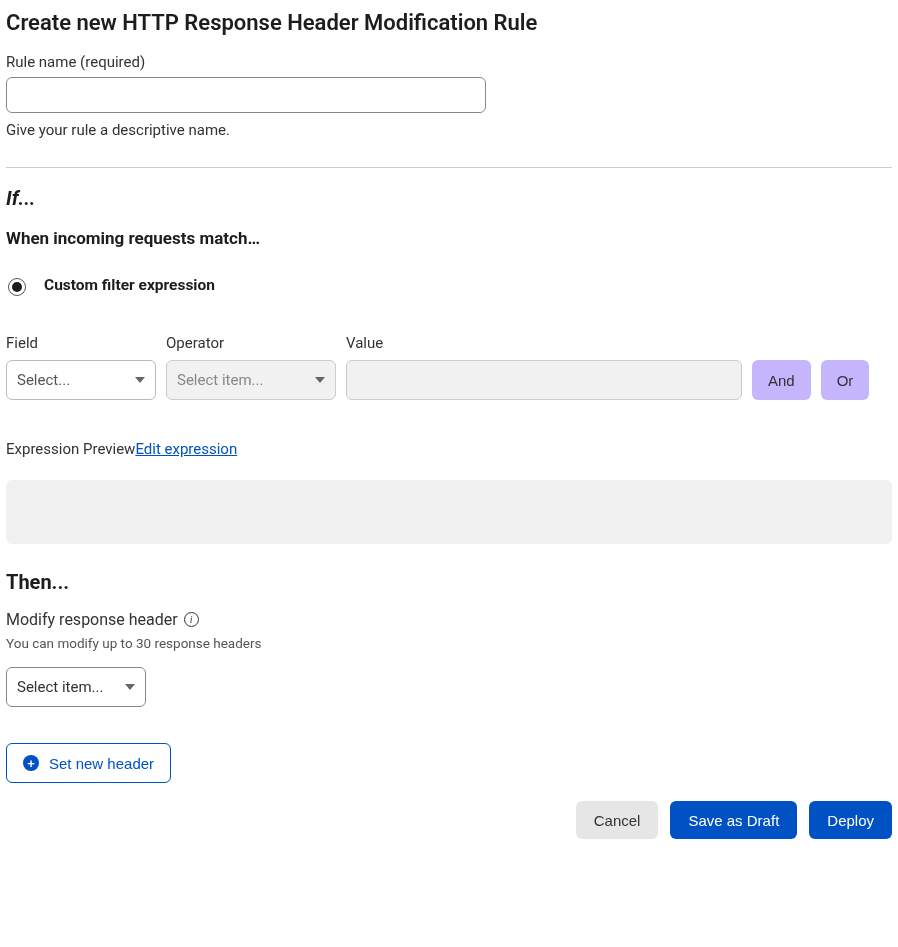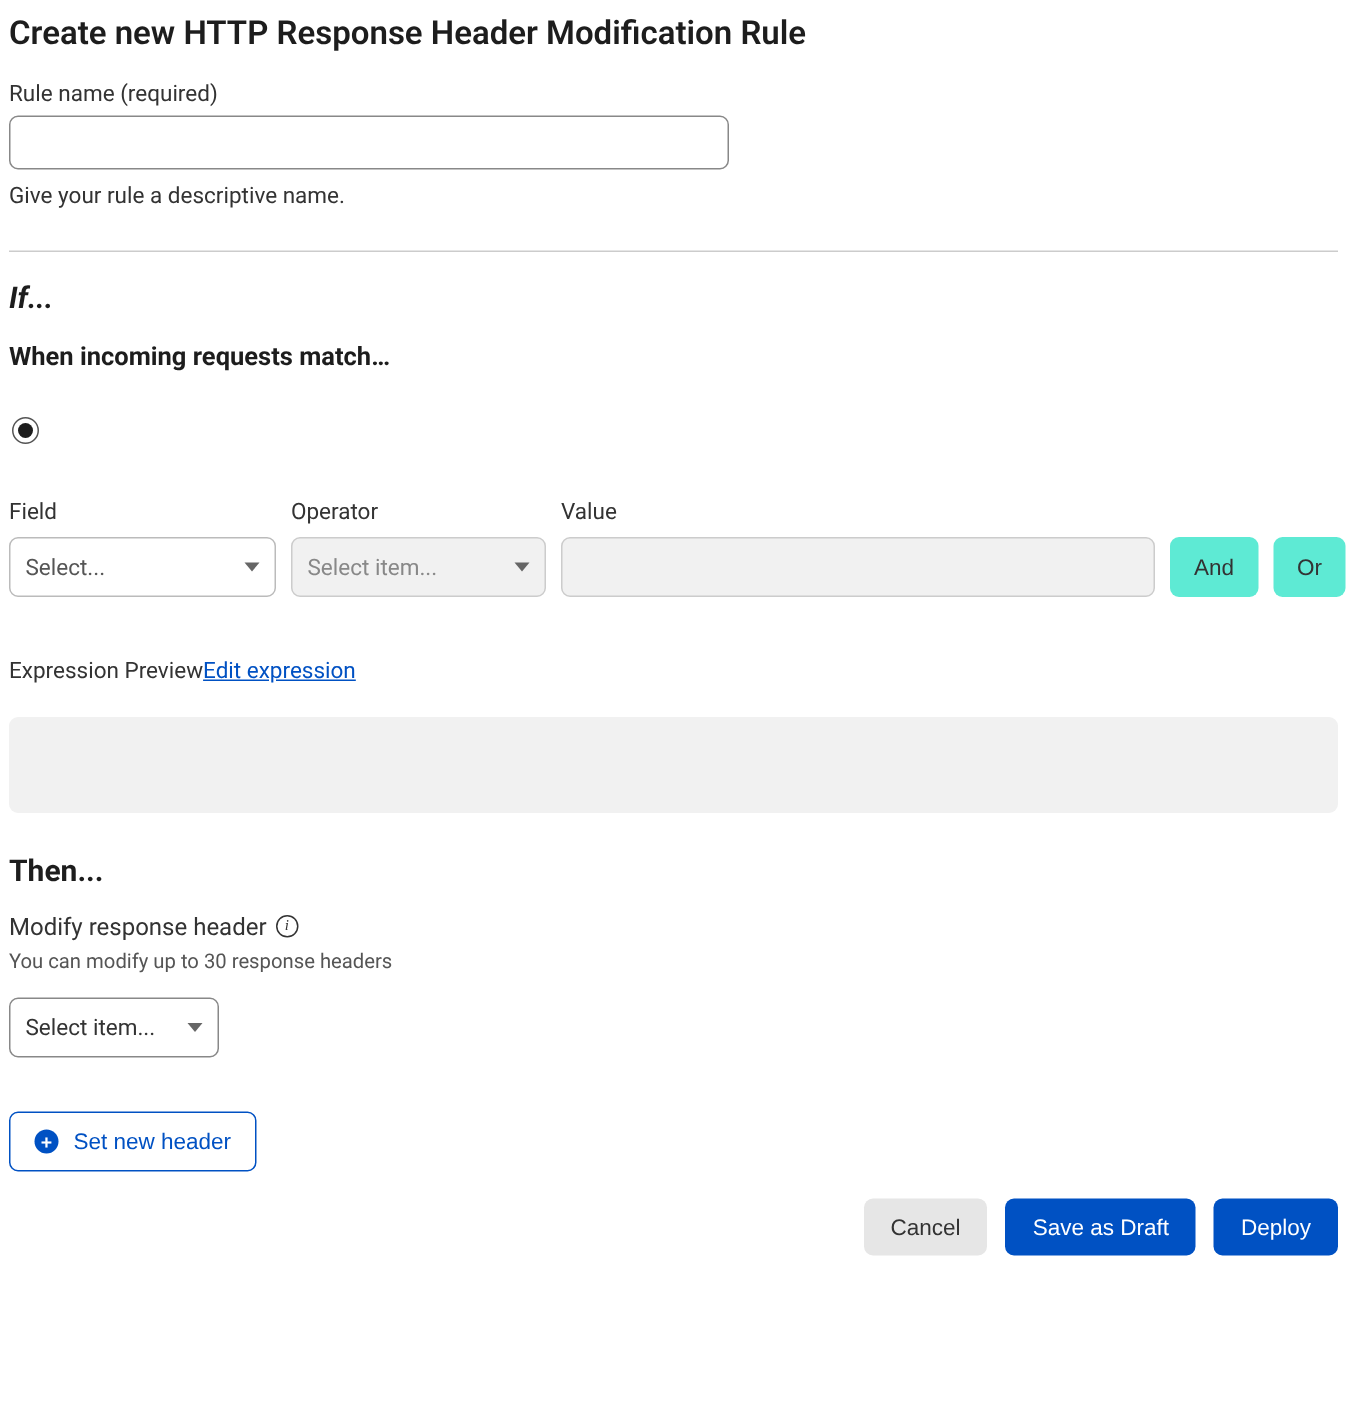--- a/index.html
+++ b/index.html
@@ -38,32 +38,32 @@
   .radio-label .opt-desc { font-size: 15px; color: #333; }
   .filter-row { display: flex; gap: 10px; align-items: flex-end; margin-bottom: 40px; }
   .filter-col { display: flex; flex-direction: column; }
   .col-label { font-size: 15px; color: #333; margin-bottom: 8px; }
   .select-box {
     height: 40px; border: 1px solid #bbb; border-radius: 6px; background: #fff;
     display: flex; align-items: center; justify-content: space-between;
     padding: 0 10px; font-size: 15px; cursor: pointer;
   }
   .select-box.disabled { background: #f1f1f1; color: #888; border-color: #ccc; }
-  .select-box.field { width: 178px; color: #555; }
+  .select-box.field { width: 150px; color: #555; }
   .select-box.operator { width: 170px; }
   .chev {
     width: 0; height: 0; border-left: 5px solid transparent; border-right: 5px solid transparent;
     border-top: 6px solid #666;
   }
   .value-input {
     height: 40px; width: 396px; background: #f1f1f1; border: 1px solid #ccc;
     border-radius: 6px; padding: 0 10px; font-size: 15px;
   }
   .logic-btn {
-    height: 40px; padding: 0 16px; background: #5eead4; border: none;
+    height: 40px; padding: 0 16px; background: #c4b5fd; border: none;
     border-radius: 6px; font-size: 15px; color: #333; cursor: pointer;
   }
   .preview-header { display: flex; justify-content: flex-start; align-items: baseline; margin-bottom: 22px; }
   .link { color: #0051c3; font-size: 15px; text-decoration: underline; cursor: pointer; }
   .preview-box {
     width: 100%; height: 64px; background: #f1f1f1; border-radius: 6px;
   }
   .then-title { font-size: 20px; font-weight: 700; margin: 26px 0 16px 0; }
   .modify-row { display: flex; align-items: center; gap: 6px; font-size: 16px; color: #333; margin-bottom: 6px; }
   .info-icon {
@@ -104,20 +104,21 @@
 
 <h2 class="section-title">If...</h2>
 <h3 class="subsection-title">When incoming requests match…</h3>
 
 <div class="radio-group">
   <div class="radio-row">
     <div class="radio-outer">
       <div class="radio-inner"></div>
     </div>
     <div class="radio-label">
+      <div class="opt-title">Custom filter expression</div>
     </div>
   </div>
 </div>
 
 <div class="filter-row">
   <div class="filter-col">
     <div class="col-label">Field</div>
     <div class="select-box field">
       <span>Select...</span>
       <span class="chev"></span>

